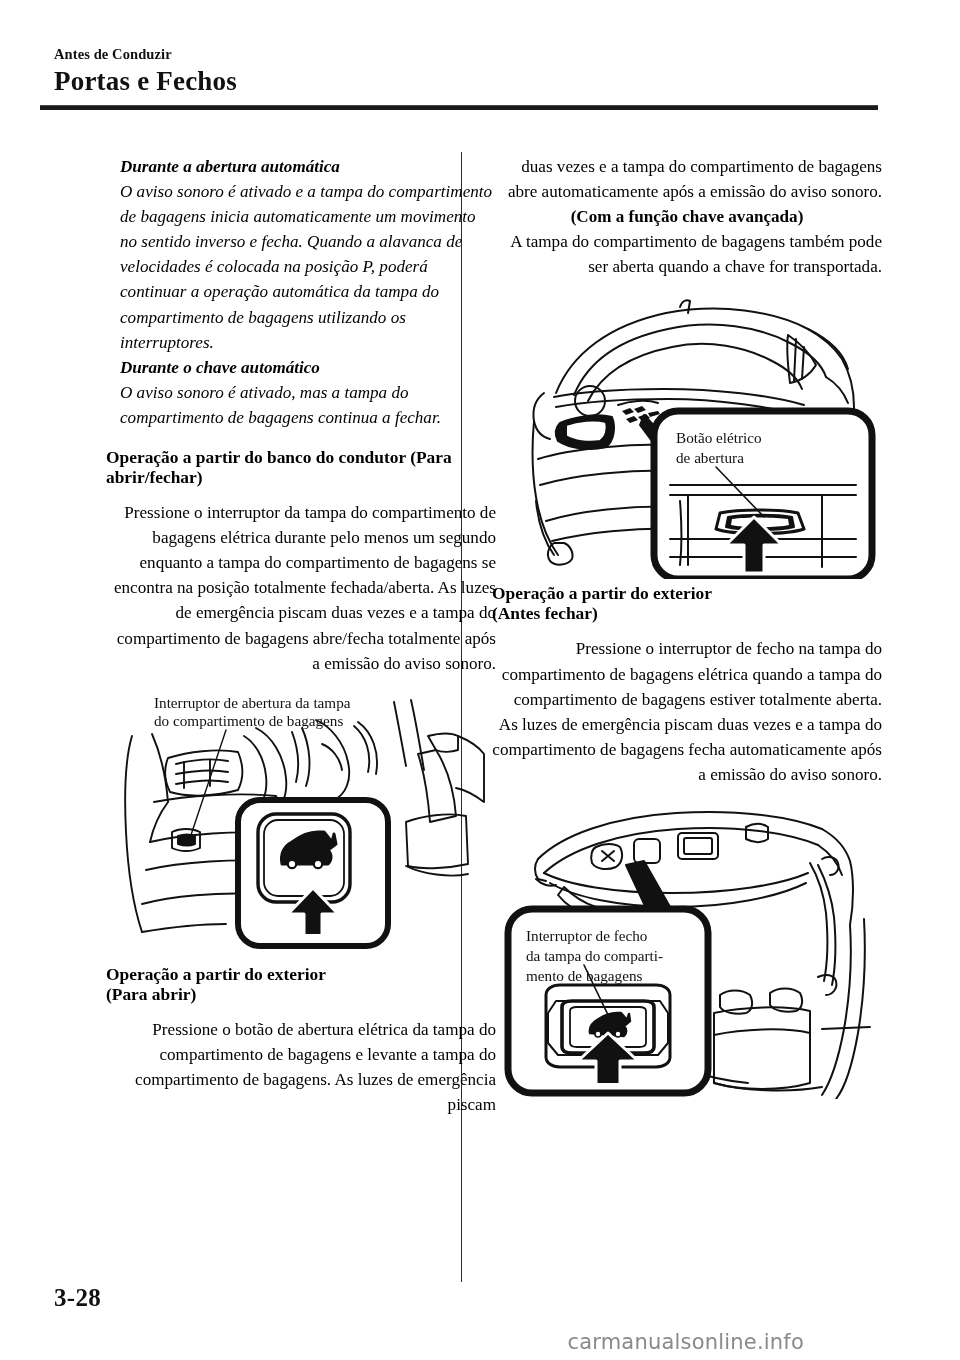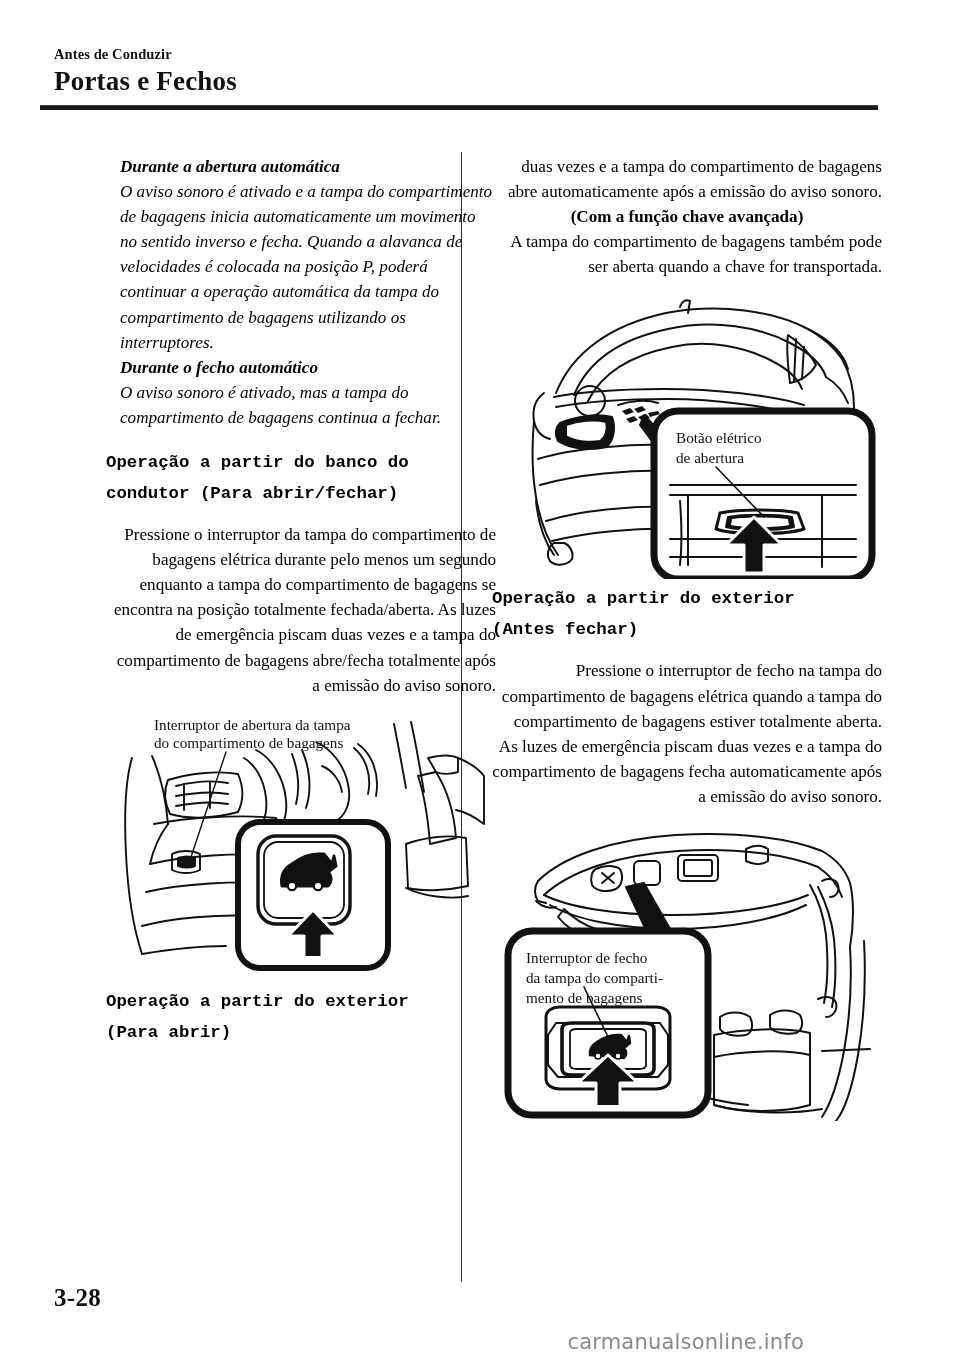--- a/index.html
+++ b/index.html
@@ -72,24 +72,23 @@
     font-style: italic;
   }
   .italic-body {
     font-size: 17.1px;
     line-height: 25.1px;
     font-style: italic;
   }
   .indent { margin-left: 14px; }
   .sec-head {
     font-size: 17.4px;
-    line-height: 31px;
+    line-height: 20px;
     font-weight: bold;
     margin-top: 17px;
-    font-family: Liberation Mono, monospace;
   }
   .inline-bold {
     font-size: 17.1px;
     line-height: 25.1px;
     font-weight: bold;
     text-align: center;
   }
   .gap { margin-top: 13px; }
   
   .fig { position: relative; }
@@ -148,21 +147,21 @@
     <div class="col-divider"></div>
 
     <div class="col col-left">
 
       <div class="indent">
         <div class="italic-head">Durante a abertura automática</div>
         <div class="italic-body">O aviso sonoro é ativado e a tampa do compartimento de bagagens inicia automaticamente um movimento no sentido inverso e fecha. Quando a alavanca de velocidades é colocada na posição P, poderá continuar a operação automática da tampa do compartimento de bagagens utilizando os interruptores.</div>
       </div>
 
       <div class="indent">
-        <div class="italic-head">Durante o fecho automático</div>
+        <div class="italic-head">Durante o chave automático</div>
         <div class="italic-body">O aviso sonoro é ativado, mas a tampa do compartimento de bagagens continua a fechar.</div>
       </div>
 
       <div class="sec-head">Operação a partir do banco do condutor (Para abrir/fechar)</div>
       <div class="body-text gap">Pressione o interruptor da tampa do compartimento de bagagens elétrica durante pelo menos um segundo enquanto a tampa do compartimento de bagagens se encontra na posição totalmente fechada/aberta. As luzes de emergência piscam duas vezes e a tampa do compartimento de bagagens abre/fecha totalmente após a emissão do aviso sonoro.</div>
 
       <div class="fig gap" style="margin-top:16px;">
         <svg width="390" height="258" viewBox="0 0 390 258" xmlns="http://www.w3.org/2000/svg">
           <g fill="none" stroke="#111" stroke-width="1.9" stroke-linecap="round" stroke-linejoin="round">
 
@@ -224,20 +223,21 @@
               <path d="M198 244 L216 244" stroke="#ffffff" stroke-width="4"></path>
             </g>
           </g>
         </svg>
       </div>
 
       <div class="sec-head" style="margin-top:14px;">
         <span>Operação a partir do exterior</span><br>
         <span>(Para abrir)</span>
       </div>
+      <div class="body-text gap">Pressione o botão de abertura elétrica da tampa do compartimento de bagagens e levante a tampa do compartimento de bagagens. As luzes de emergência piscam</div>
     </div>
 
     <div class="col col-right">
 
       <div class="body-text">duas vezes e a tampa do compartimento de bagagens abre automaticamente após a emissão do aviso sonoro.</div>
 
       <div class="inline-bold">(Com a função chave avançada)</div>
       <div class="body-text">A tampa do compartimento de bagagens também pode ser aberta quando a chave for transportada.</div>
 
       <div class="fig" style="margin-top:10px;">

